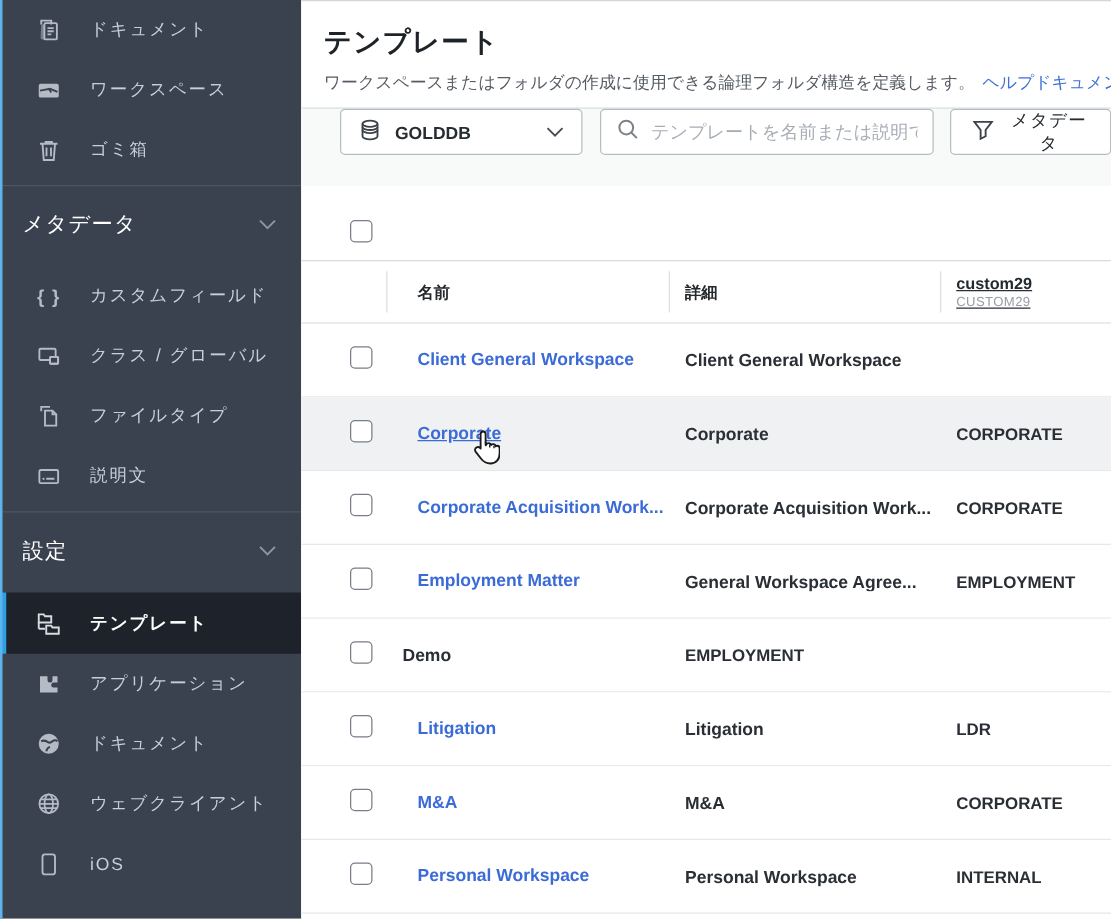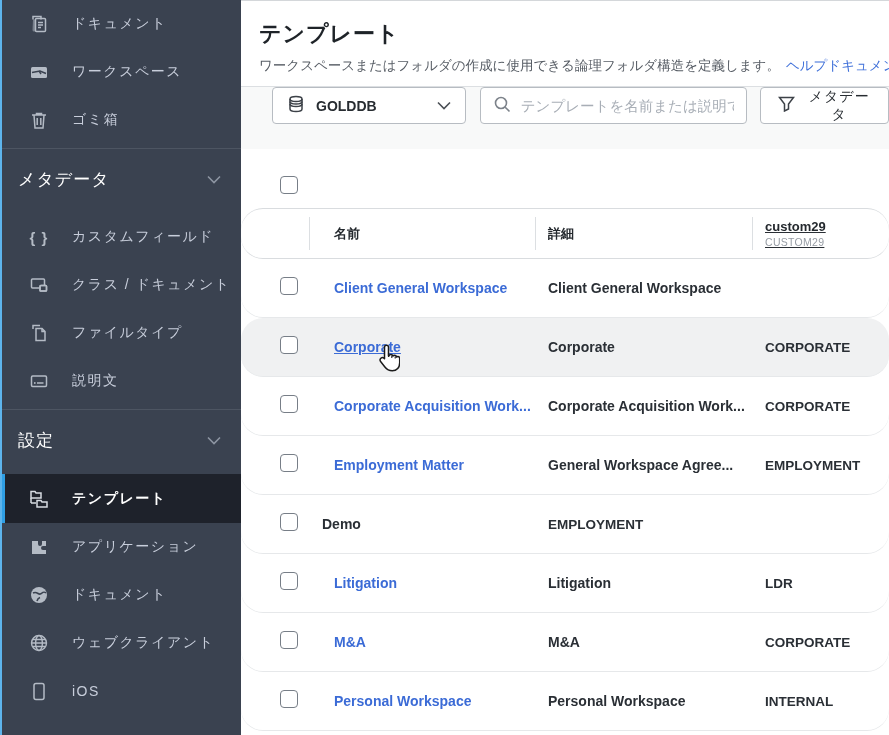--- a/index.html
+++ b/index.html
@@ -94,21 +94,20 @@
   .cb {
     width:18px; height:18px; display:inline-block;
     border:1.5px solid #777e87; border-radius:4px; background:#fff;
     cursor:pointer;
   }
 
   .tbl { margin-top:14px; }
   .thead, .trow {
     display:grid; grid-template-columns:68px 226px 217px 1fr;
     align-items:center;
-    border-radius:22px;
   }
   .thead {
     height:51px; border-top:1px solid #d9dcdf; border-bottom:1px solid #d9dcdf;
   }
   .th { position:relative; height:100%; display:flex; align-items:center; }
   .th.vline::before {
     content:""; position:absolute; left:0; top:8px; bottom:8px; width:1px;
     background:#dcdfe2;
   }
   .th-lbl { font-size:13px; font-weight:bold; color:#24292e; }
@@ -186,21 +185,21 @@
       <span class="s-lbl">カスタムフィールド</span>
     </div>
     <div class="s-item">
       <span class="s-ico">
         <svg width="20" height="20" viewBox="0 0 20 20" fill="none" stroke="currentColor" stroke-width="1.5">
           <rect x="2.5" y="4" width="13" height="9" rx="1"></rect>
             <rect x="11" y="10.5" width="6.5" height="5.5" rx="0.8" fill="#3a4250"></rect>
           <rect x="11" y="10.5" width="6.5" height="5.5" rx="0.8"></rect>
         </svg>
       </span>
-      <span class="s-lbl">クラス / ドキュメント</span>
+      <span class="s-lbl">クラス / グローバル</span>
     </div>
     <div class="s-item">
       <span class="s-ico">
         <svg width="20" height="20" viewBox="0 0 20 20" fill="none" stroke="currentColor" stroke-width="1.5">
           <path d="M4 6V2.5h7"></path>
             <path d="M7 5.5h6l3 3v9H7z"></path>
             <path d="M13 5.5v3h3"></path>
         </svg>
       </span>
       <span class="s-lbl">ファイルタイプ</span>

